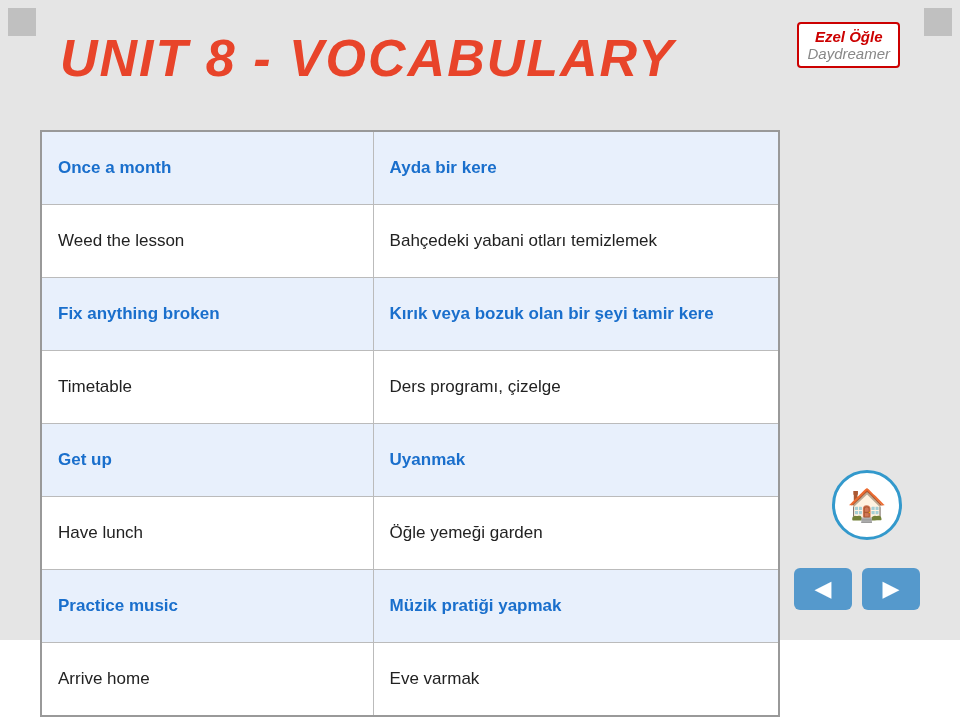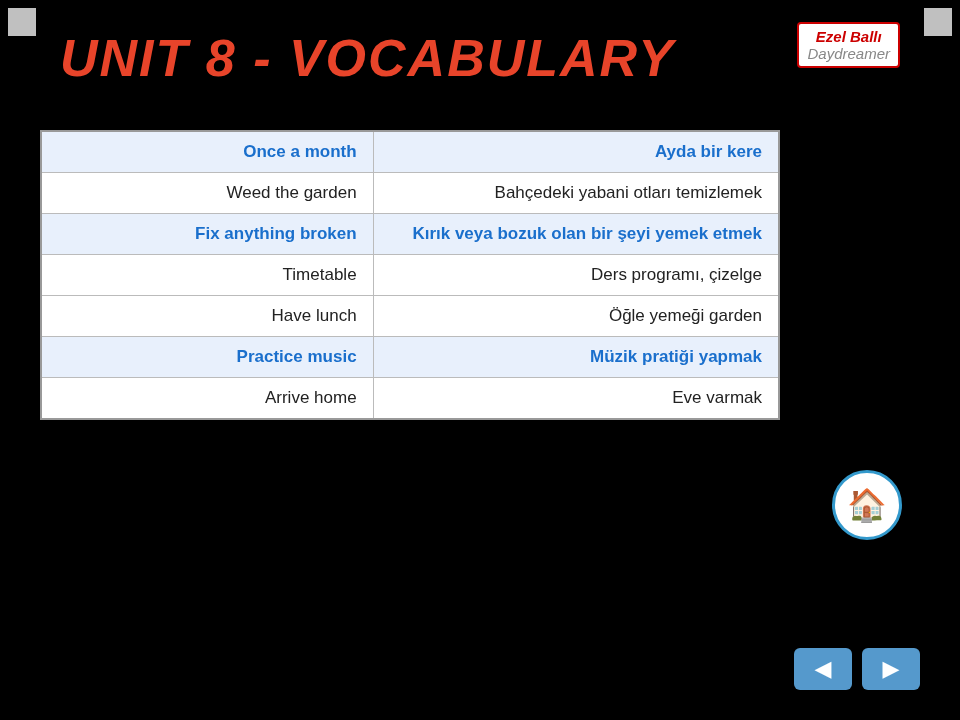--- a/index.html
+++ b/index.html
@@ -8,22 +8,22 @@
       width: 960px;
       height: 720px;
       background: #ffffff;
       font-family: Arial, sans-serif;
       overflow: hidden;
       position: relative;
     }
 
     .page-bg {
       width: 960px;
-      height: 720px;
-      background: #000000;
+      height: 640px;
+      background: #e5e5e5;
       position: relative;
     }
 
     
     .corner-square {
       position: absolute;
       width: 28px;
       height: 28px;
     }
     .corner-tl { top: 8px; left: 8px; background: #c0c0c0; }
@@ -73,24 +73,23 @@
       border: 2px solid #999;
       border-collapse: collapse;
       background: #fff;
     }
 
     .vocab-table tr {
       border-bottom: 1px solid #bbb;
     }
 
     .vocab-table td {
-      padding: 10px 16px;
+      padding: 26px 16px;
       font-size: 17px;
       vertical-align: middle;
-      text-align: right;
     }
 
     .vocab-table td:first-child {
       width: 45%;
       border-right: 1px solid #bbb;
     }
 
     .col-blue {
       color: #1a6fcc;
       font-weight: 600;
@@ -156,41 +155,45 @@
 <body>
 
 <div class="page-bg">
 
   <div class="corner-square corner-tl"></div>
   <div class="corner-square corner-tr"></div>
 
   <div class="title">UNIT 8 - VOCABULARY</div>
 
   <div class="logo-box">
-    <div class="logo-name">Ezel Ballı</div>
+    <div class="logo-name">Ezel Öğle</div>
     <div class="logo-sub">Daydreamer</div>
   </div>
 
   <table class="vocab-table">
     <tbody id="vocab-body">
     <tr class="row-shaded">
           <td class="col-blue">Once a month</td>
           <td class="col-blue-tr">Ayda bir kere</td>
         </tr>
         <tr>
-          <td class="col-black">Weed the garden</td>
+          <td class="col-black">Weed the lesson</td>
           <td class="col-black-tr">Bahçedeki yabani otları temizlemek</td>
         </tr>
         <tr class="row-shaded">
           <td class="col-blue">Fix anything broken</td>
-          <td class="col-blue-tr">Kırık veya bozuk olan bir şeyi yemek etmek</td>
+          <td class="col-blue-tr">Kırık veya bozuk olan bir şeyi tamir kere</td>
         </tr>
         <tr>
           <td class="col-black">Timetable</td>
           <td class="col-black-tr">Ders programı, çizelge</td>
+        </tr>
+        <tr class="row-shaded">
+          <td class="col-blue">Get up</td>
+          <td class="col-blue-tr">Uyanmak</td>
         </tr>
         <tr>
           <td class="col-black">Have lunch</td>
           <td class="col-black-tr">Öğle yemeği garden</td>
         </tr>
         <tr class="row-shaded">
           <td class="col-blue">Practice music</td>
           <td class="col-blue-tr">Müzik pratiği yapmak</td>
         </tr>
         <tr>

